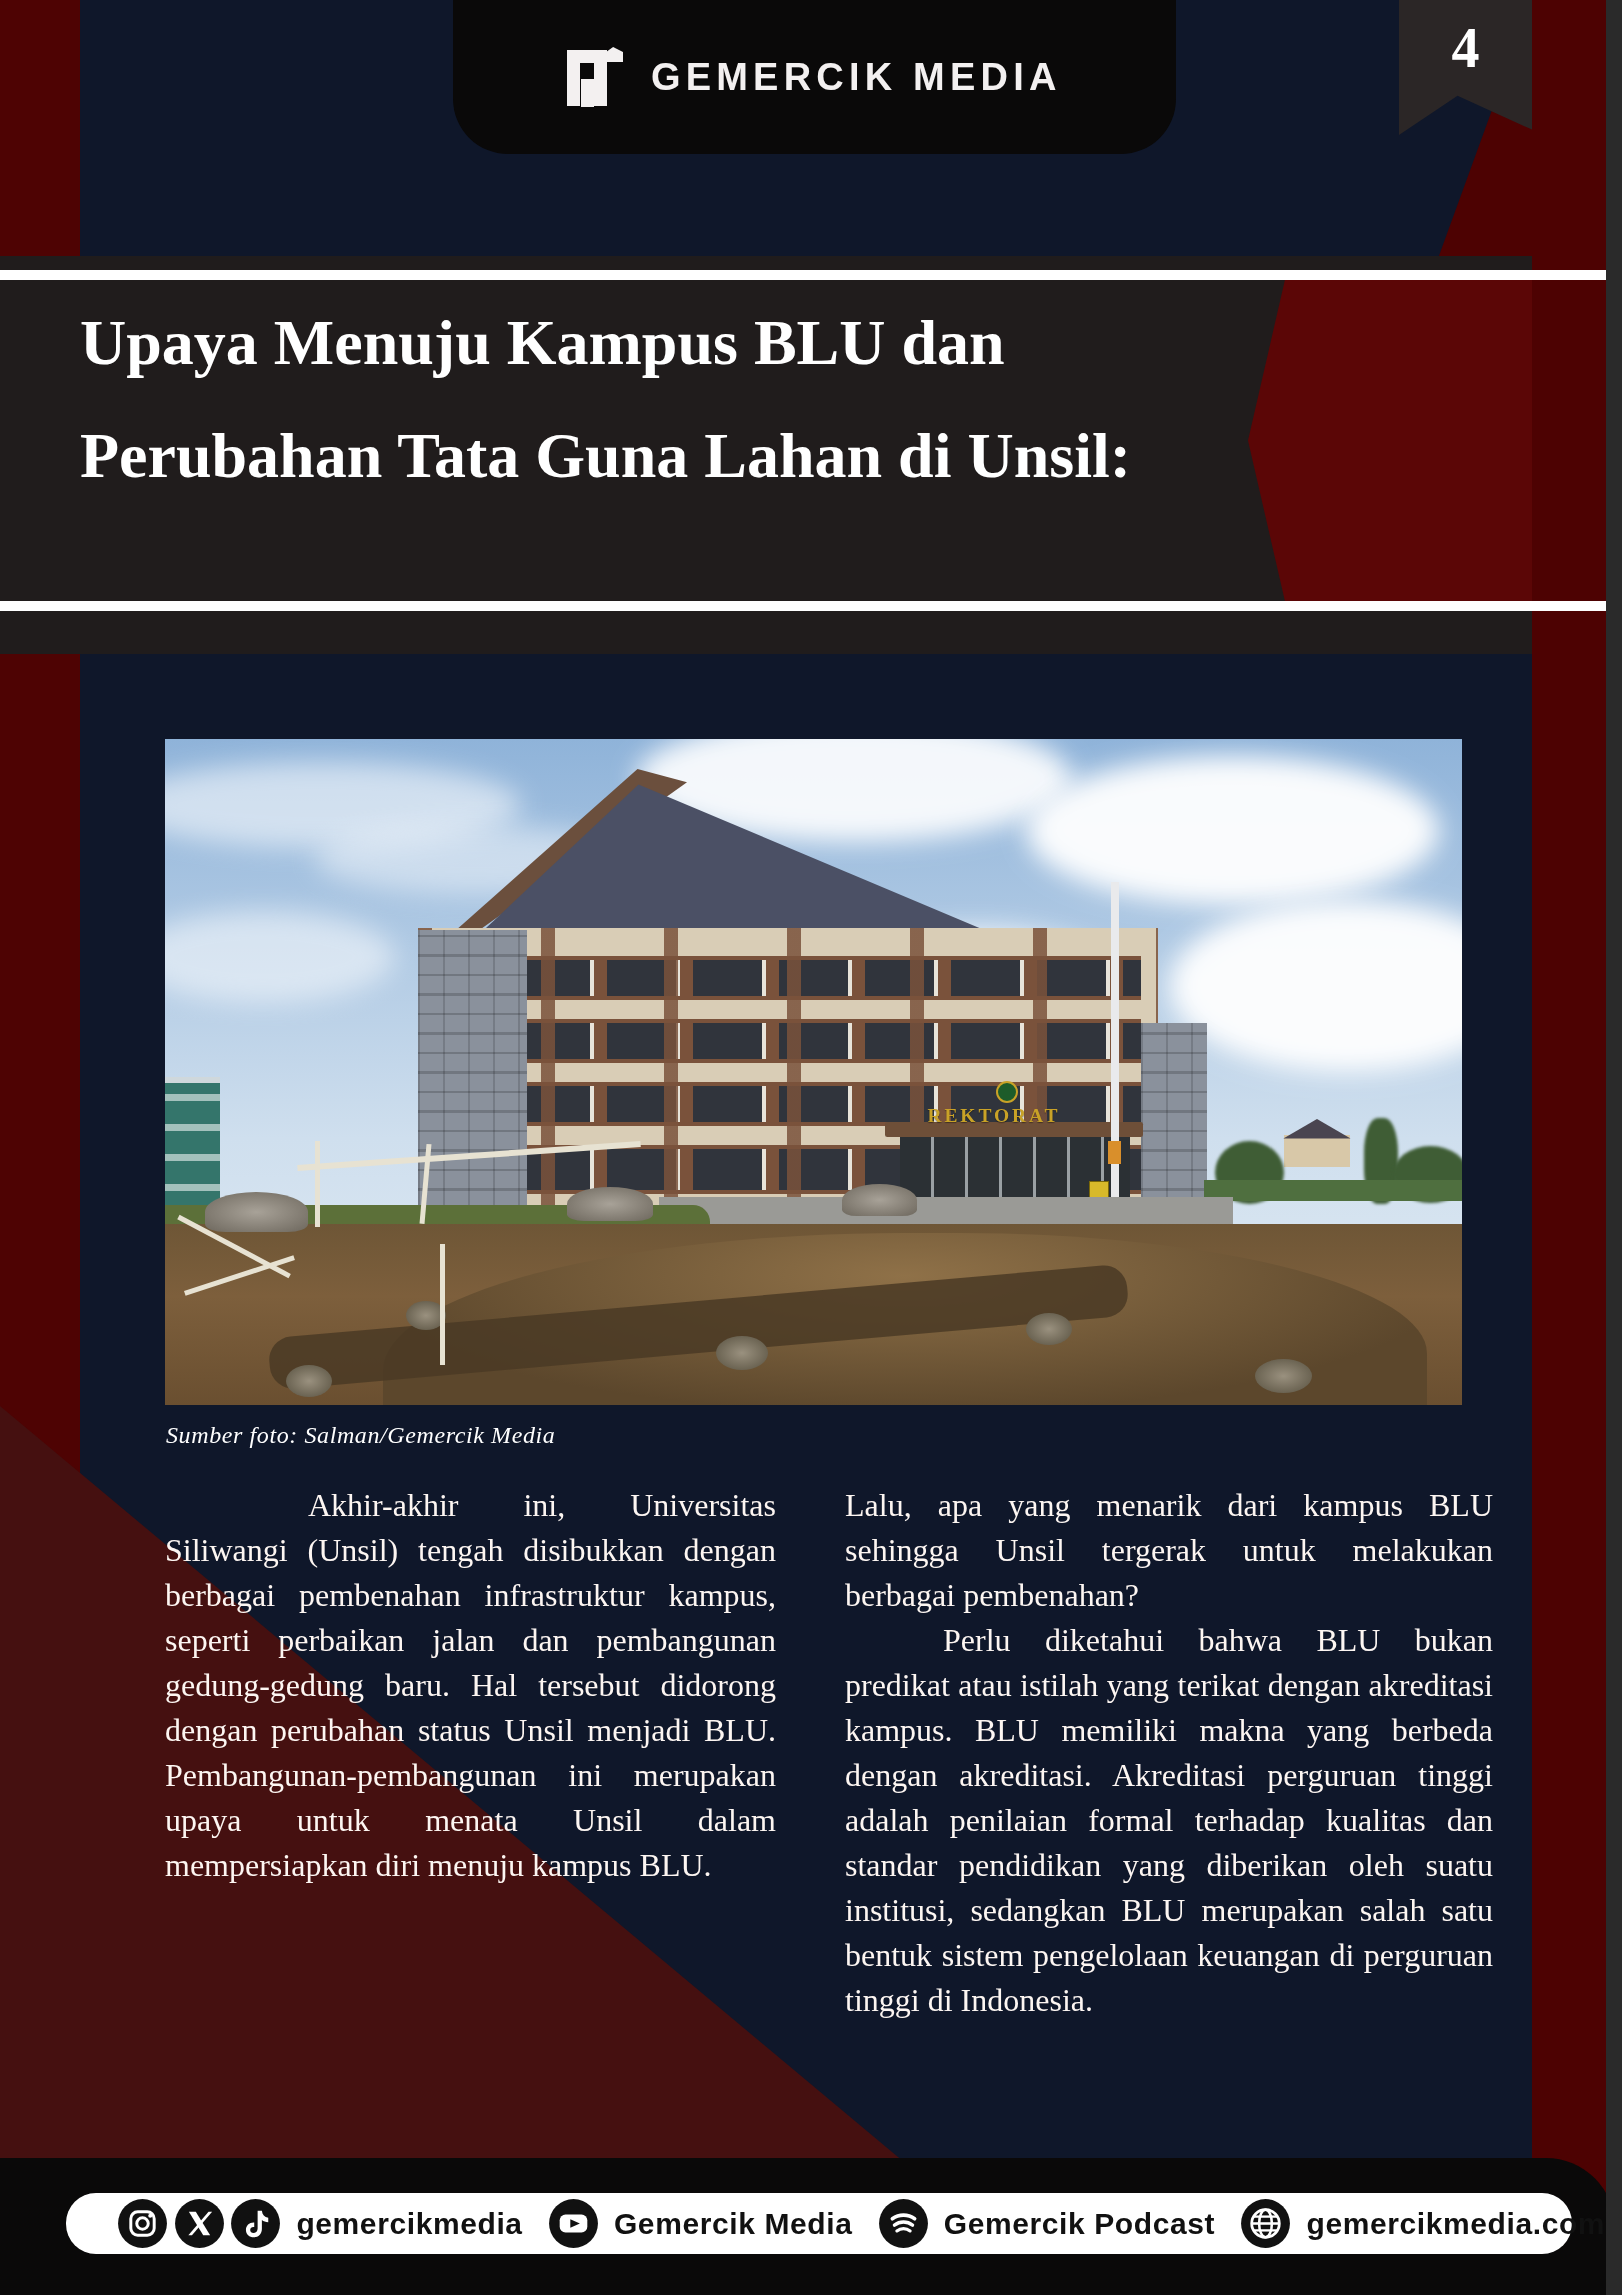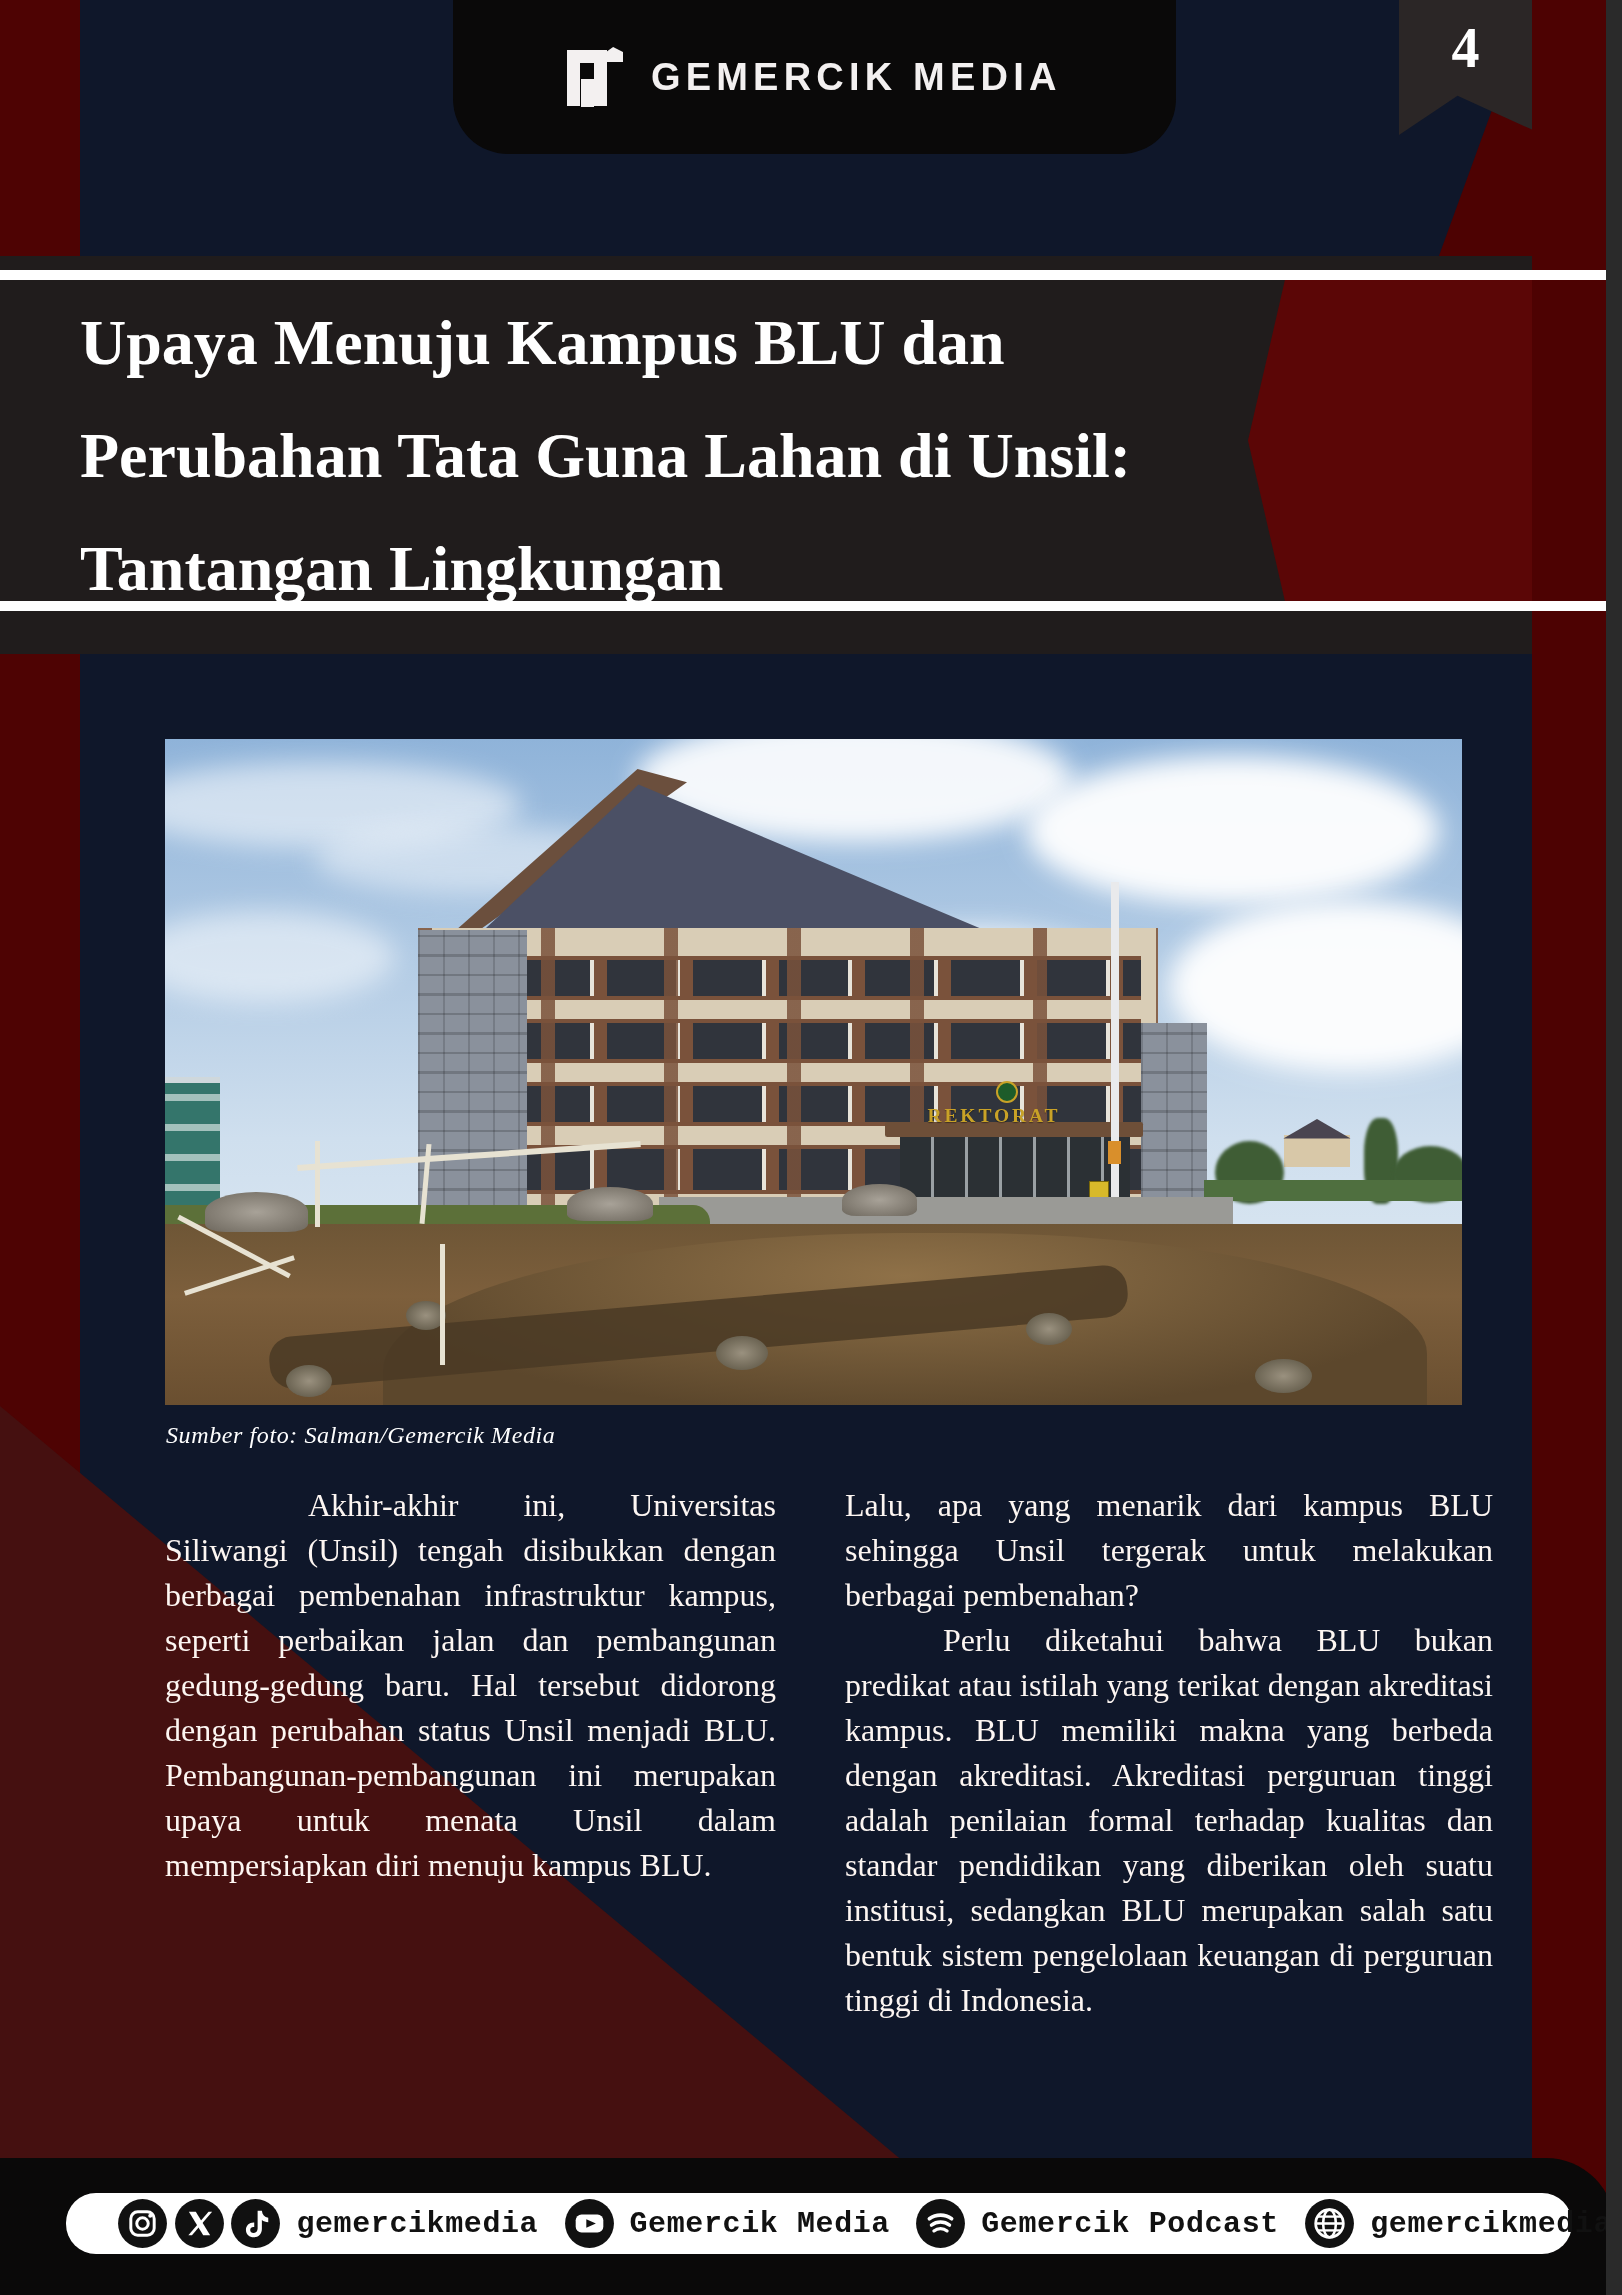--- a/index.html
+++ b/index.html
@@ -94,21 +94,21 @@
   #col-left{left:165px;top:1483px;width:611px;}
   #col-right{left:845px;top:1483px;width:648px;}
   #col-left p,#col-right p{margin:0;}
   #para-1{text-indent:143px;}
   #para-3{text-indent:98px;}
 
   
   #footer-black{left:0;top:2158px;width:1615px;height:138px;background:#0A0909;border-top-right-radius:69px;}
   #footer-pill{left:66px;top:2193px;width:1506px;height:61px;background:#fff;border-radius:30px;
       display:flex;align-items:center;gap:15px;padding-left:51px;box-sizing:border-box;
-      font-family:Liberation Mono, monospace;font-size:30px;font-weight:bold;color:#111;}
+      font-family:Liberation Sans, sans-serif;font-size:30px;font-weight:bold;color:#111;}
   .icon-group{display:flex;align-items:center;gap:5.7px;}
   .fico{width:51px;height:51px;flex:0 0 auto;}
   .flabel{white-space:nowrap;letter-spacing:0.6px;margin-right:10.3px;font-weight:600;}
 </style>
 </head>
 <body>
 
 <div id="page">
 
   <div class="abs" id="strip-left"></div>
@@ -127,21 +127,20 @@
   <div class="abs" id="ribbon"></div>
   <div class="abs" id="page-number">4</div>
 
   <div class="abs" id="title-band"></div>
   <div class="abs" id="opini-panel"></div>
   <div class="abs white-line" id="white-line-1"></div>
   <div class="abs white-line" id="white-line-2"></div>
   <div class="abs" id="article-title">
     <div>Upaya Menuju Kampus BLU dan</div>
     <div>Perubahan Tata Guna Lahan di Unsil:</div>
-    <div>Tantangan Lingkungan</div>
   </div>
 
   <div class="abs" id="photo">
     <div class="cloud" style="left:-46px;top:23px;width:402px;height:86px;opacity:.55"></div>
     <div class="cloud" style="left:149px;top:86px;width:321px;height:69px;opacity:.45"></div>
     <div class="cloud" style="left:471px;top:-23px;width:436px;height:126px;opacity:.9"></div>
     <div class="cloud" style="left:861px;top:17px;width:413px;height:149px;opacity:.95"></div>
     <div class="cloud" style="left:1004px;top:161px;width:356px;height:172px;opacity:.95"></div>
     <div class="cloud" style="left:660px;top:189px;width:298px;height:115px;opacity:.8"></div>
     <div class="cloud" style="left:-34px;top:172px;width:264px;height:92px;opacity:.5"></div>

